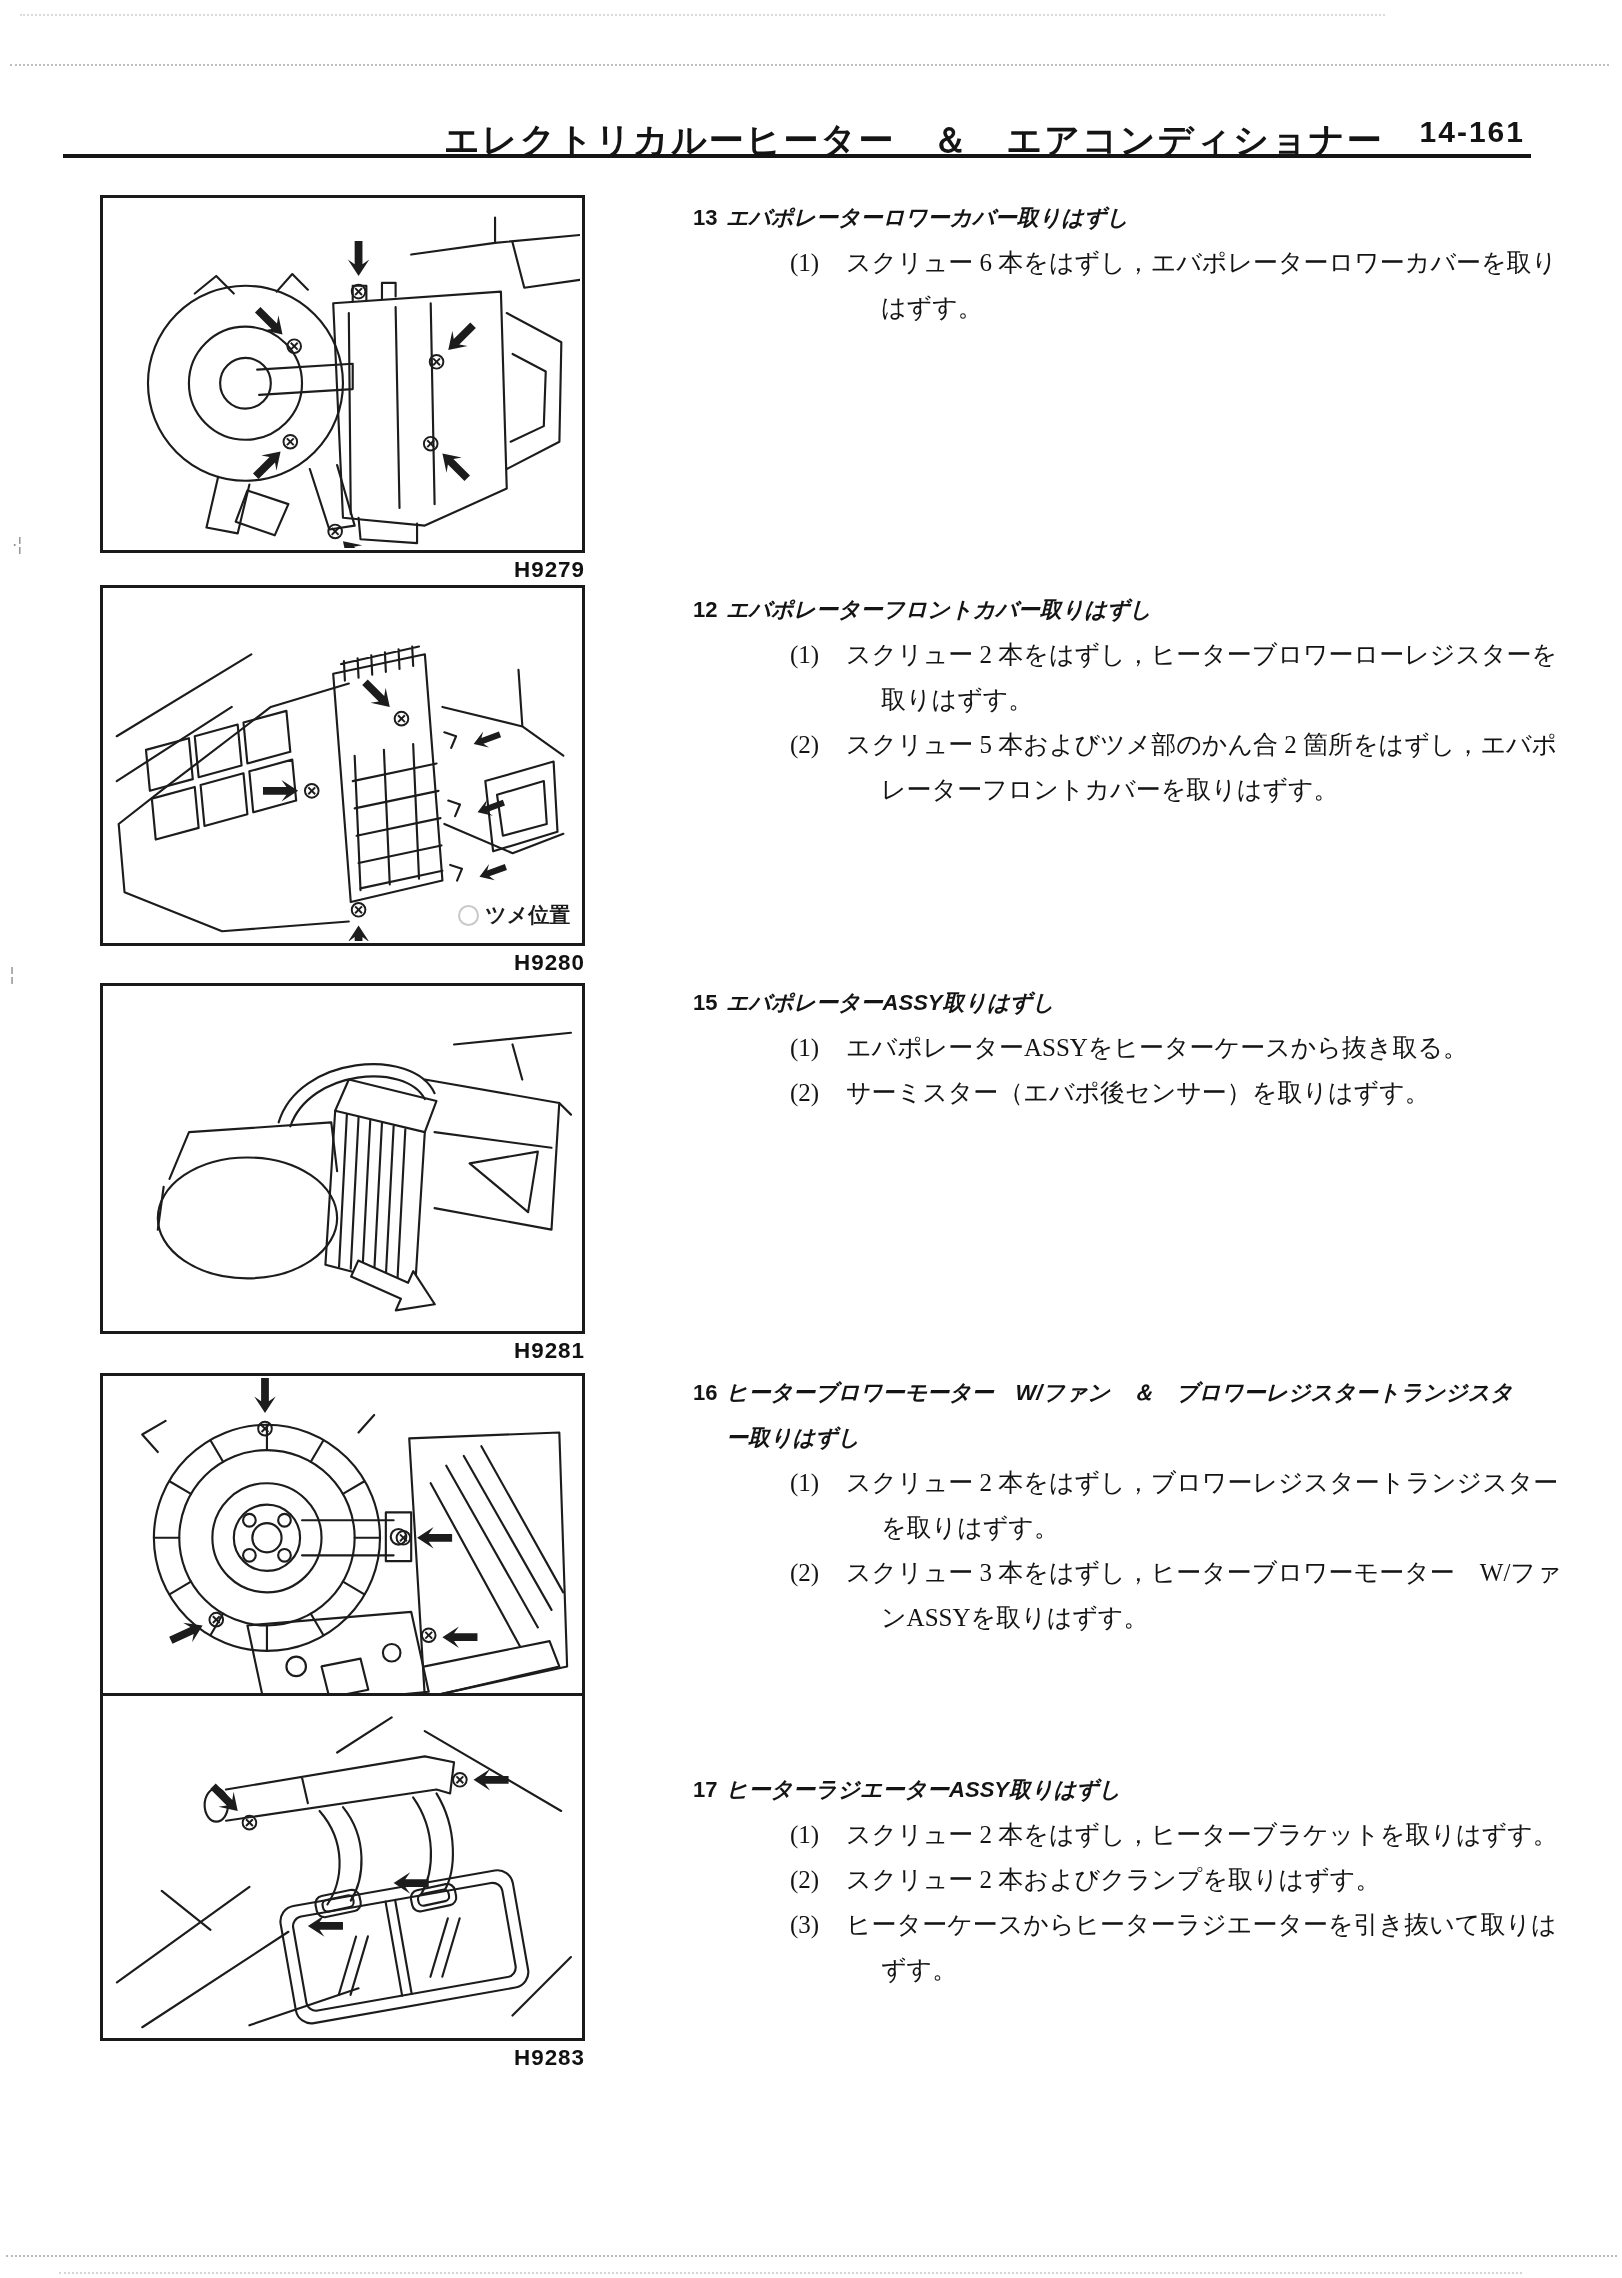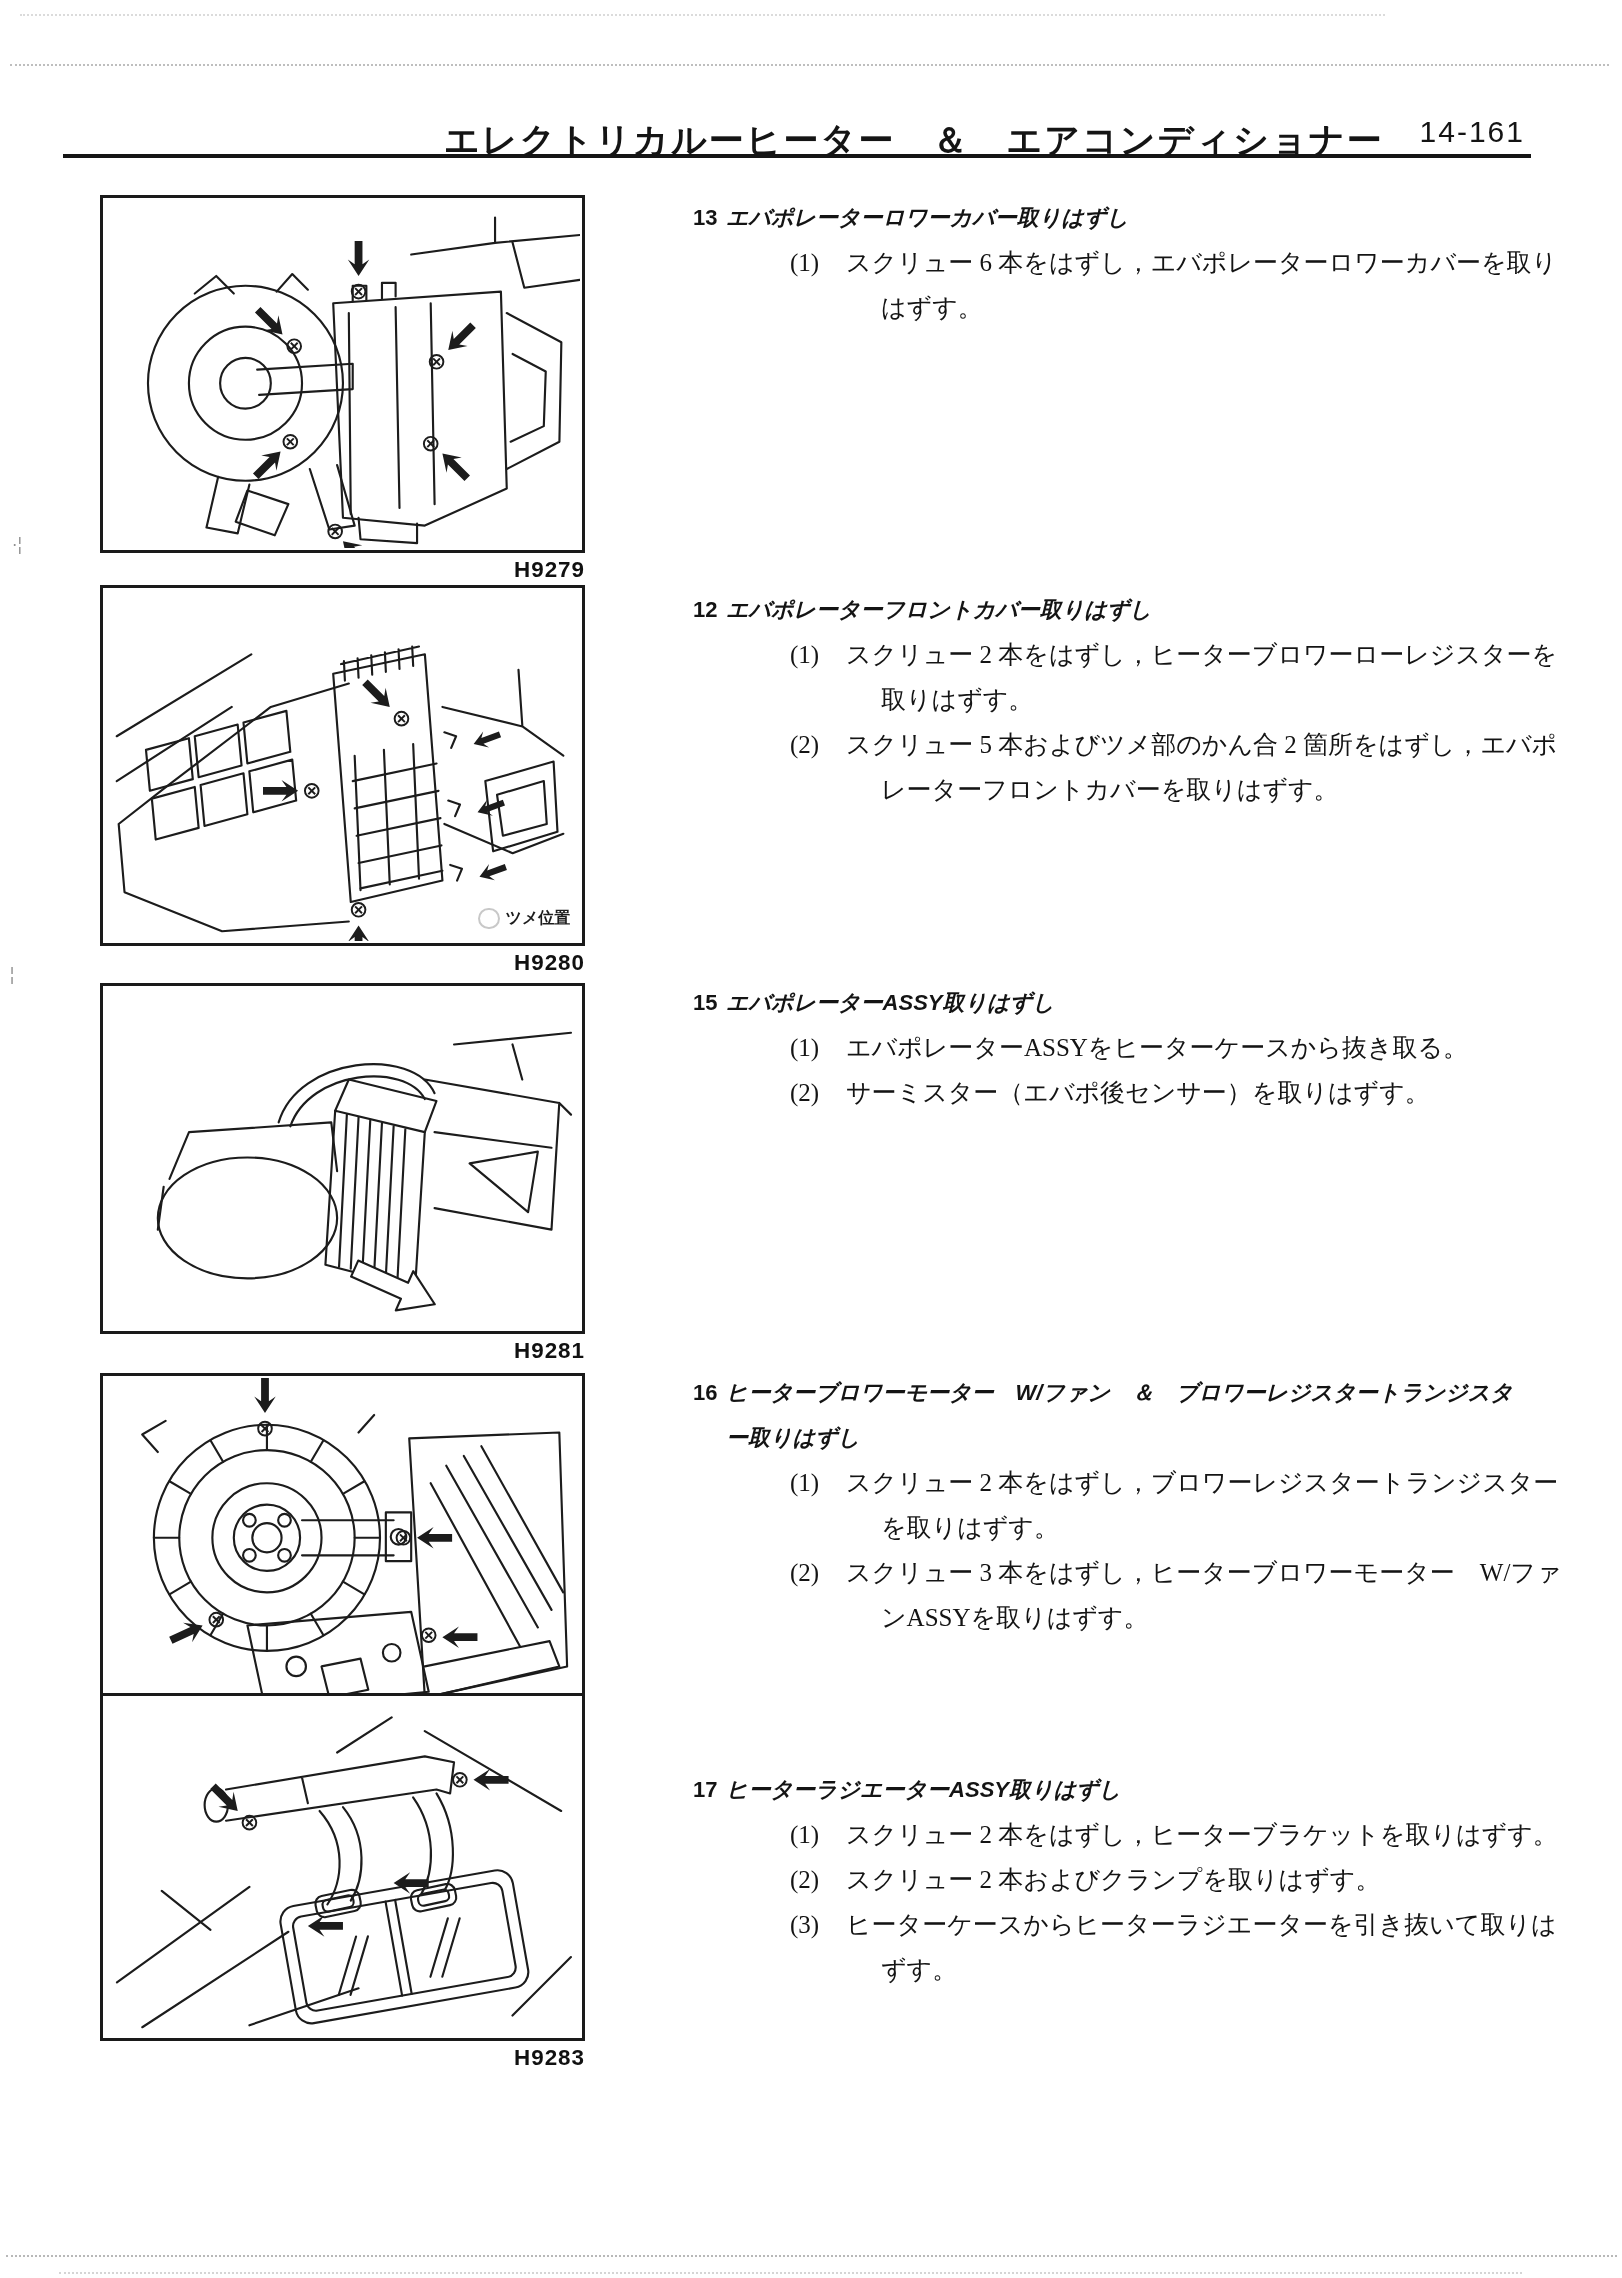--- a/index.html
+++ b/index.html
@@ -9,35 +9,35 @@
   }
   
   .dotline{position:absolute;border-top:2px dotted #8a8a8a;height:0;}
   .artifact{position:absolute;color:#555;font-size:17.6px;opacity:.65;}
   
   .hdr-title{
     position:absolute;left:444px;top:117px;font-size:35px;font-weight:bold;
     letter-spacing:2px;white-space:nowrap;
   }
   .hdr-page{
-    position:absolute;right:98px;top:115px;font-size:30px;font-weight:normal;
+    position:absolute;right:98px;top:115px;font-size:30px;font-weight:bold;
     letter-spacing:2px;
   }
   .hdr-rule{position:absolute;left:63px;top:154px;width:1468px;height:3.9px;background:#151515;}
   
   .figure{position:absolute;left:100px;width:485px;text-align:right;}
   .fig-box{position:relative;border:3.9px solid #1a1a1a;background:#fff;box-sizing:border-box;}
   .fig-box svg{display:block;}
   .fig-code{
     position:absolute;right:0px;font-family:"Liberation Sans",sans-serif;
     font-weight:bold;font-size:22.4px;letter-spacing:1px;color:#111;
   }
   .tsume{
     position:absolute;right:11.7px;bottom:13.7px;display:flex;align-items:center;gap:5.9px;
-    font-size:16px;font-weight:bold;color:#1c1c1c;
+    font-size:21px;font-weight:bold;color:#1c1c1c;
   }
   .tsume-icon{width:17.6px;height:17.6px;border:2.9px solid #9a9a9a;border-radius:50%;opacity:.55;display:inline-block;}
   
   .section{position:absolute;left:689px;width:878px;line-height:45px;}
   .sec-head{position:relative;font-weight:bold;font-size:22px;}
   .sec-num{position:absolute;left:3.9px;top:0;}
   .sec-title{display:block;margin-left:37px;width:790px;font-style:italic;}
   .step{position:relative;font-family:"Liberation Serif",serif;font-size:25px;}
   .step-label{position:absolute;left:101px;top:0;}
   .step-text{display:block;margin-left:192px;width:696px;text-indent:-35px;}

